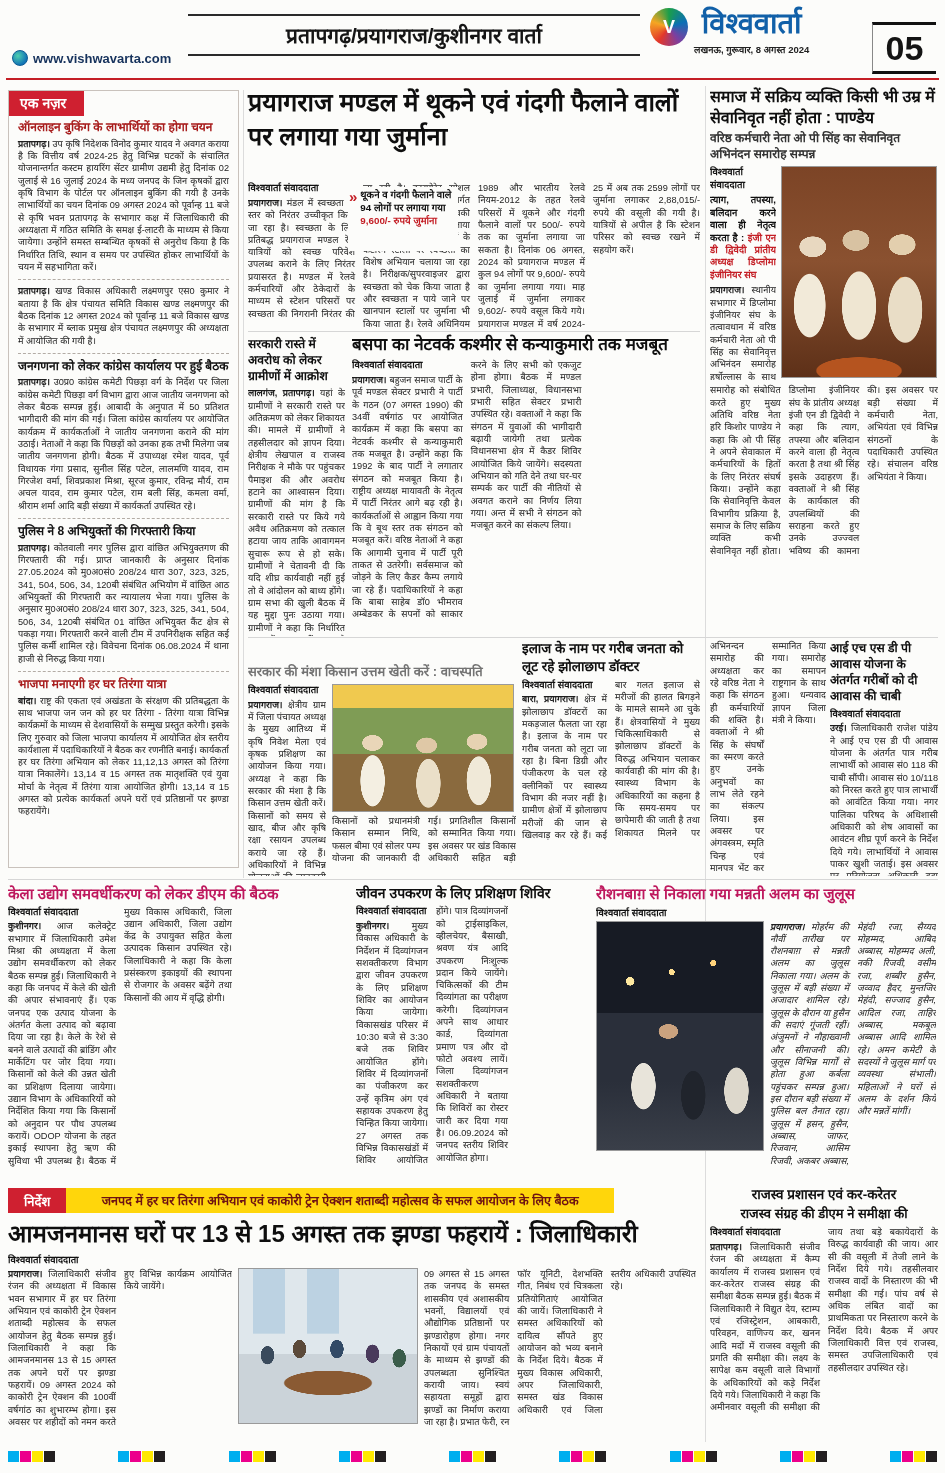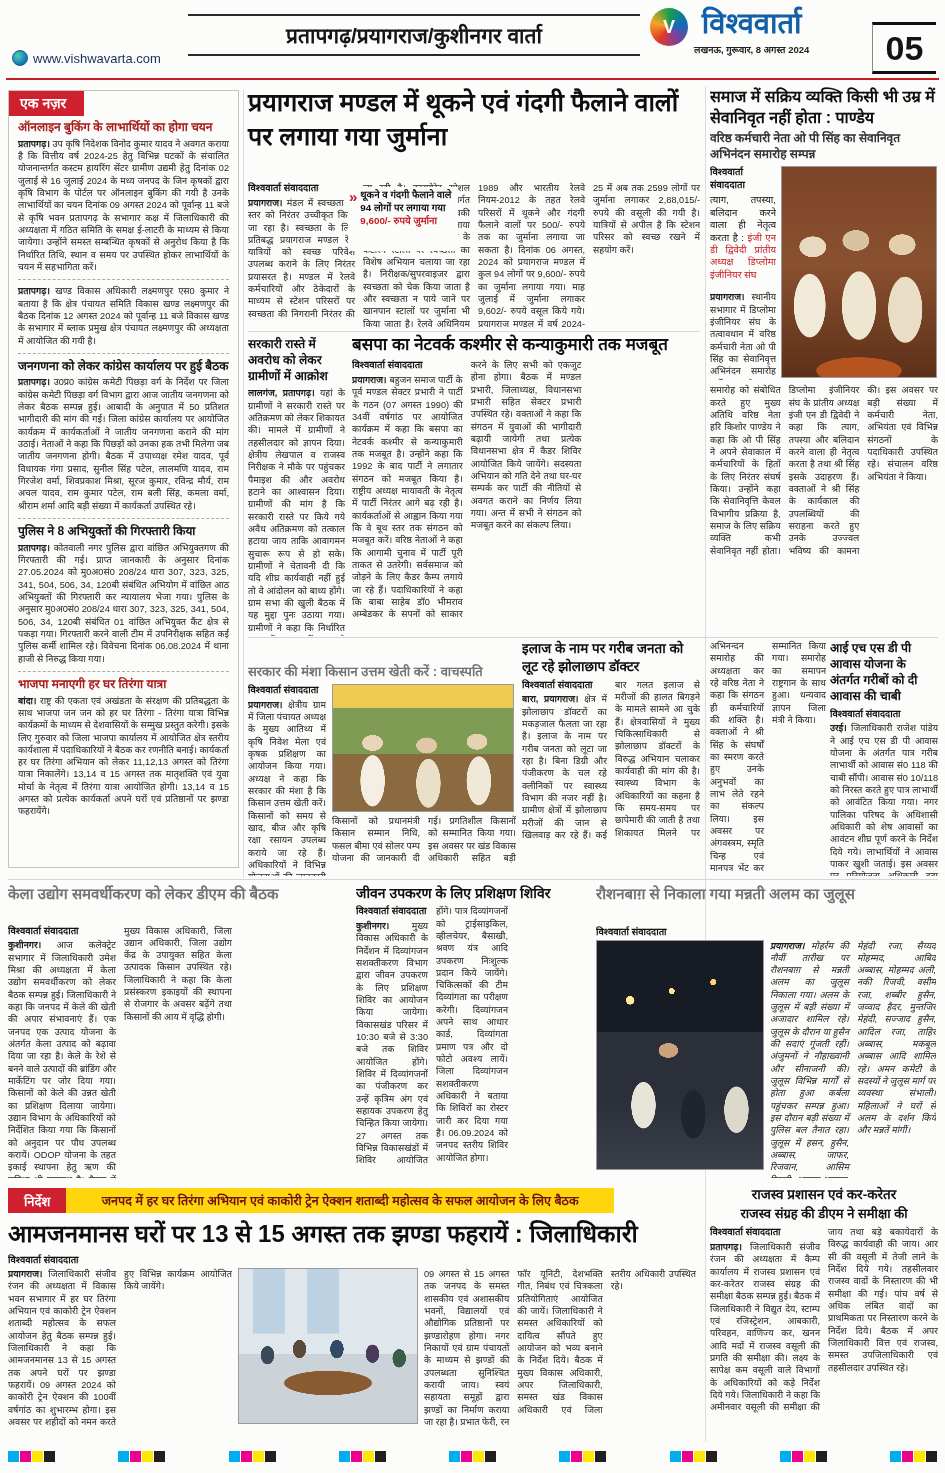--- a/index.html
+++ b/index.html
@@ -12,21 +12,21 @@
   .dl{font-weight:bold;}
   .cols2{column-count:2;column-gap:8px;column-fill:auto;height:100%;}
   .cols3{column-count:3;column-gap:8px;column-fill:auto;height:100%;}
   .cols4{column-count:4;column-gap:8px;column-fill:auto;height:100%;}
   .fullh{height:100%;}
 
   
   .hdr{position:absolute;left:0;top:0;width:945px;height:84px;}
   .site{position:absolute;left:12px;top:50px;display:flex;align-items:center;gap:5px;}
   .globe{width:16px;height:16px;border-radius:50%;background:radial-gradient(circle at 35% 35%,#4fd0b0,#1274b5 70%);display:inline-block;border:1px solid #0d5c93;}
-  .site-txt{font-size:13px;font-weight:normal;color:#16325c;}
+  .site-txt{font-size:13px;font-weight:bold;color:#16325c;}
   .sec-title{position:absolute;left:188px;top:14px;width:452px;text-align:center;font-size:21px;font-weight:bold;color:#151515;border-top:2px solid #2a2a2a;border-bottom:2px solid #2a2a2a;padding:5px 0;}
   .mast{position:absolute;left:650px;top:8px;display:flex;align-items:flex-start;gap:6px;}
   .logo{width:38px;height:38px;border-radius:50%;background:conic-gradient(#1a9e4b,#0c6fb5,#7c3fa0,#e2372b,#f5a623,#1a9e4b);display:flex;align-items:center;justify-content:center;}
   .logo span{color:#fff;font-weight:bold;font-size:18px;}
   .mast-col{display:flex;flex-direction:column;align-items:center;}
   .mast-name{font-size:29px;font-weight:bold;color:#1160a8;line-height:1.1;}
   .mast-ed{font-size:9.5px;color:#222;margin-top:3px;font-weight:bold;}
   .pagenum{position:absolute;left:872px;top:22px;width:64px;height:52px;border-top:3px solid #111;border-bottom:3px solid #111;border-left:1px solid #888;display:flex;align-items:center;justify-content:center;font-size:34px;font-weight:bold;color:#141414;}
   .hdr-rule{position:absolute;left:6px;right:6px;top:78px;height:2px;background:#c41e25;}
 
@@ -47,35 +47,35 @@
   .lead-title{font-size:25px;line-height:1.35;font-weight:bold;color:#0e0e0e;}
   .lead-body{position:absolute;left:0;right:0;top:96px;bottom:0;}
   .lead-quote{position:absolute;left:100px;top:5px;width:110px;height:64px;background:#fcfcfa;display:flex;gap:3px;padding:2px 1px;}
   .q-mark{color:#c41e25;font-size:15px;font-weight:bold;line-height:1;}
   .q-body{font-size:9.8px;font-weight:bold;line-height:1.32;color:#101010;}
   .q-body .qred{color:#c41e25;}
 
   
   .h17{font-size:17px;font-weight:bold;color:#0f0f0f;line-height:1.3;white-space:nowrap;overflow:hidden;margin-bottom:3px;}
   .h16{font-size:16px;font-weight:bold;color:#0f0f0f;line-height:1.32;margin-bottom:3px;}
-  .h15{font-size:15px;font-weight:bold;color:#737373;line-height:1.3;white-space:nowrap;overflow:hidden;margin-bottom:21px;}
+  .h15{font-size:15px;font-weight:bold;color:#be185d;line-height:1.3;white-space:nowrap;overflow:hidden;margin-bottom:2px;}
   .h14{font-size:14px;font-weight:bold;color:#0f0f0f;line-height:1.3;white-space:nowrap;overflow:hidden;margin-bottom:3px;}
   .h135{font-size:13.5px;font-weight:bold;color:#0f0f0f;line-height:1.32;margin-bottom:3px;}
   .h13{font-size:13px;font-weight:bold;color:#737373;line-height:1.3;white-space:nowrap;overflow:hidden;margin-bottom:3px;margin-top:24px;}
   .h12{font-size:12.2px;font-weight:bold;color:#0f0f0f;line-height:1.32;margin-bottom:3px;}
 
   .sarkari{position:absolute;left:248px;top:336px;width:97px;height:300px;}
   .bspa{position:absolute;left:352px;top:334px;width:348px;height:302px;}
 
   
   .pandey{position:absolute;left:710px;top:86px;width:228px;height:550px;}
   .pandey-sub{font-size:12px;font-weight:bold;color:#333;line-height:1.3;margin:2px 0 4px 0;}
   .pandey-mid{display:flex;gap:5px;height:214px;margin-bottom:4px;}
   .pandey-side{width:66px;overflow:hidden;}
-  .pquote{font-size:9.6px;font-weight:normal;line-height:1.3;color:#101010;margin-bottom:10px;}
+  .pquote{font-size:9.6px;font-weight:bold;line-height:1.3;color:#101010;margin-bottom:3px;}
   .pquote .qred{color:#c41e25;}
   .pandey-bottom{height:176px;overflow:hidden;}
   .pandey-cont{position:absolute;left:710px;top:640px;width:116px;height:236px;}
   .awas{position:absolute;left:830px;top:640px;width:108px;height:236px;}
 
   .vachaspati{position:absolute;left:248px;top:640px;width:268px;height:236px;}
   .vach-wrap{display:flex;gap:6px;height:200px;}
   .vach-left{width:78px;overflow:hidden;}
   .vach-right{width:184px;display:flex;flex-direction:column;gap:3px;}
   .vach-below{height:60px;overflow:hidden;}

